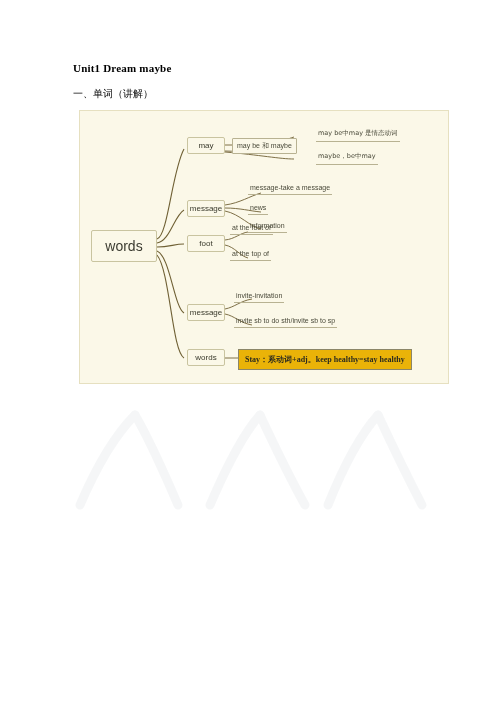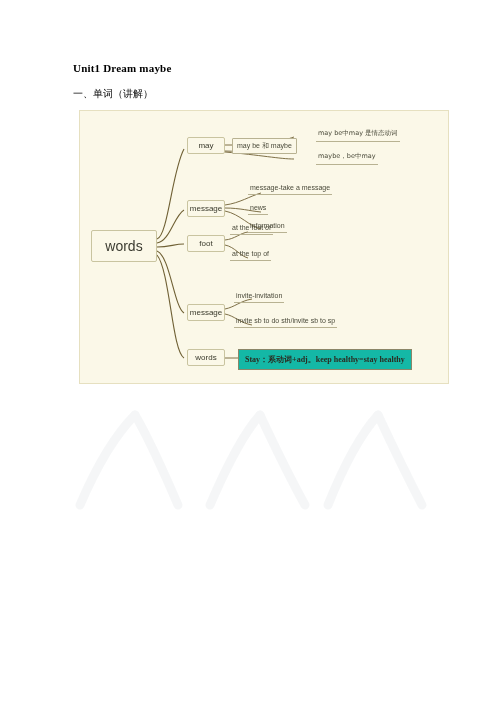--- a/index.html
+++ b/index.html
@@ -101,21 +101,21 @@
   .leaf-ul {
     border-bottom: 1px solid #b8b292;
     padding: 0 2px 3px 2px;
   }
   .leaf-cn {
     font-family: "DejaVu Sans", sans-serif;
     font-size: 6.5px;
   }
   .leaf-stay {
     border: 1px solid #8b8668;
-    background: #14b8a6;
+    background: #eab308;
     padding: 4px 6px;
     font-family: "Liberation Serif", serif;
     font-size: 8px;
     color: #2b2b20;
     font-weight: bold;
   }
 
   
   .watermark {
     position: absolute;

